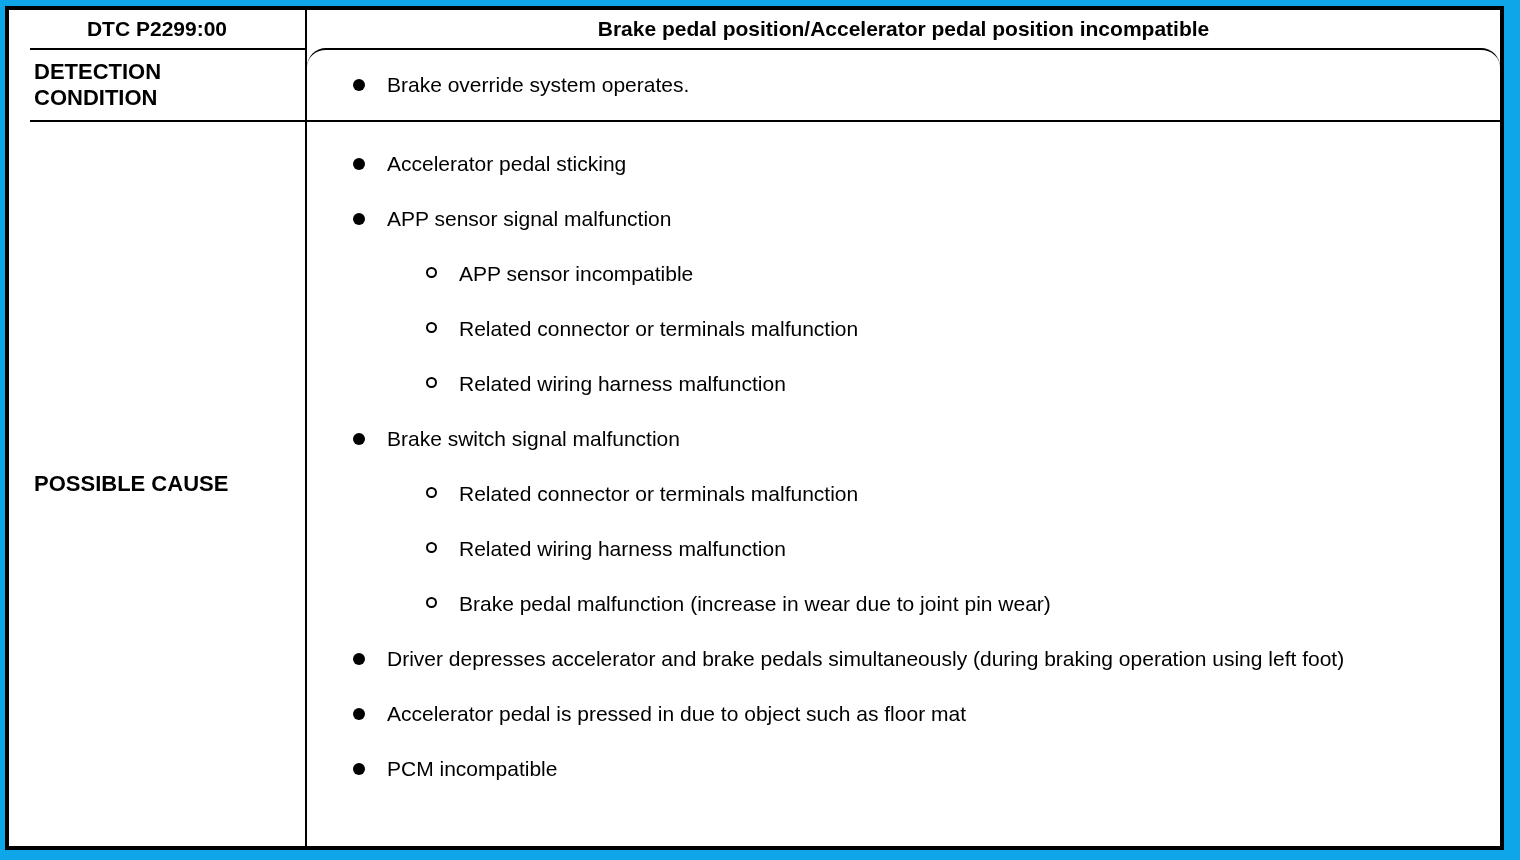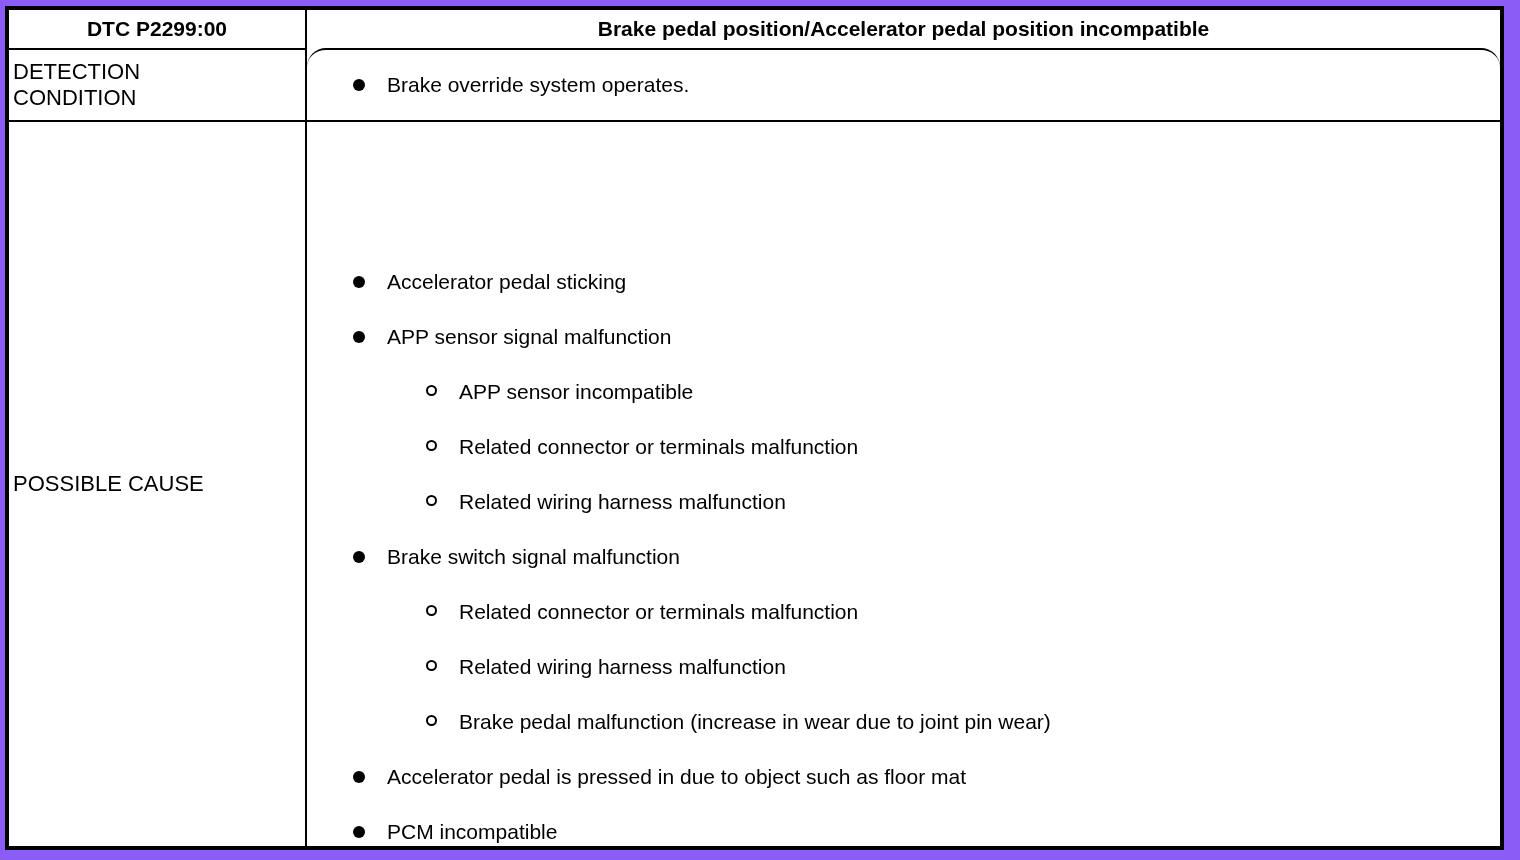--- a/index.html
+++ b/index.html
@@ -5,21 +5,21 @@
   html, body {
     margin: 0;
     padding: 0;
     background: #ffffff;
     font-family: "Liberation Sans", sans-serif;
     color: #000000;
   }
   .page {
     width: 1520px;
     height: 860px;
-    background: #8b5cf6;
+    background: #0ea5e9;
     position: relative;
     box-sizing: border-box;
   }
   .doc-table {
     position: absolute;
     left: 5px;
     top: 6px;
     width: 1499px;
     height: 844px;
     box-sizing: border-box;
@@ -44,41 +44,41 @@
     display: flex;
     align-items: center;
     justify-content: center;
     font-weight: bold;
     font-size: 21px;
   }
   
   .label-cell {
     display: flex;
     align-items: center;
-    font-weight: normal;
+    font-weight: bold;
     font-size: 22px;
     line-height: 26px;
     padding-left: 4px;
+    margin-left: 21px;
   }
   .label-cell .label-text {
     max-width: 240px;
   }
   
   .content-cell {
     display: flex;
     flex-direction: column;
     padding-right: 14px;
   }
   .content-center {
     justify-content: center;
     border-radius: 19px;
   }
   .content-top {
     padding-top: 28px;
-    justify-content: flex-end;
   }
   .li {
     display: flex;
     align-items: flex-start;
     font-size: 21px;
     line-height: 28px;
     margin-bottom: 27px;
   }
   .li:last-child {
     margin-bottom: 0;
@@ -163,20 +163,24 @@
         <div class="li lvl2">
           <span class="bullet open"></span>
           <span class="li-text">Related wiring harness malfunction</span>
         </div>
         <div class="li lvl2">
           <span class="bullet open"></span>
           <span class="li-text">Brake pedal malfunction (increase in wear due to joint pin wear)</span>
         </div>
         <div class="li lvl1">
           <span class="bullet"></span>
+          <span class="li-text">Driver depresses accelerator and brake pedals simultaneously (during braking operation using left foot)</span>
+        </div>
+        <div class="li lvl1">
+          <span class="bullet"></span>
           <span class="li-text">Accelerator pedal is pressed in due to object such as floor mat</span>
         </div>
         <div class="li lvl1">
           <span class="bullet"></span>
           <span class="li-text">PCM incompatible</span>
         </div>
       </div>
 
   </div>
 </div>

